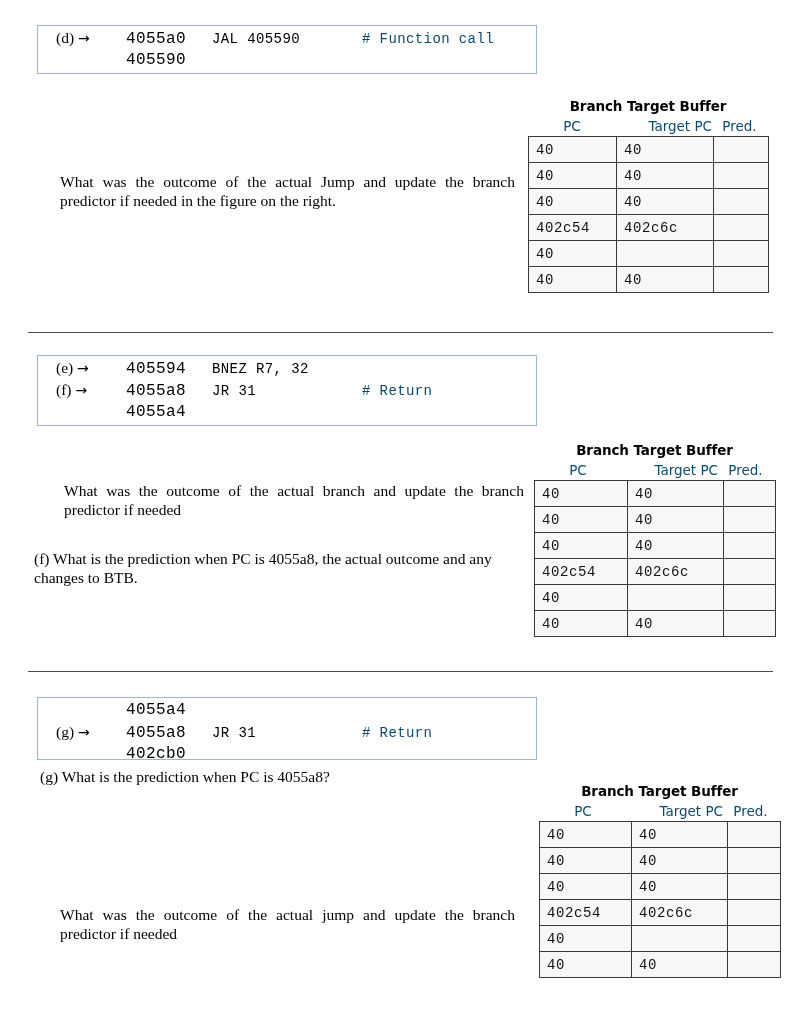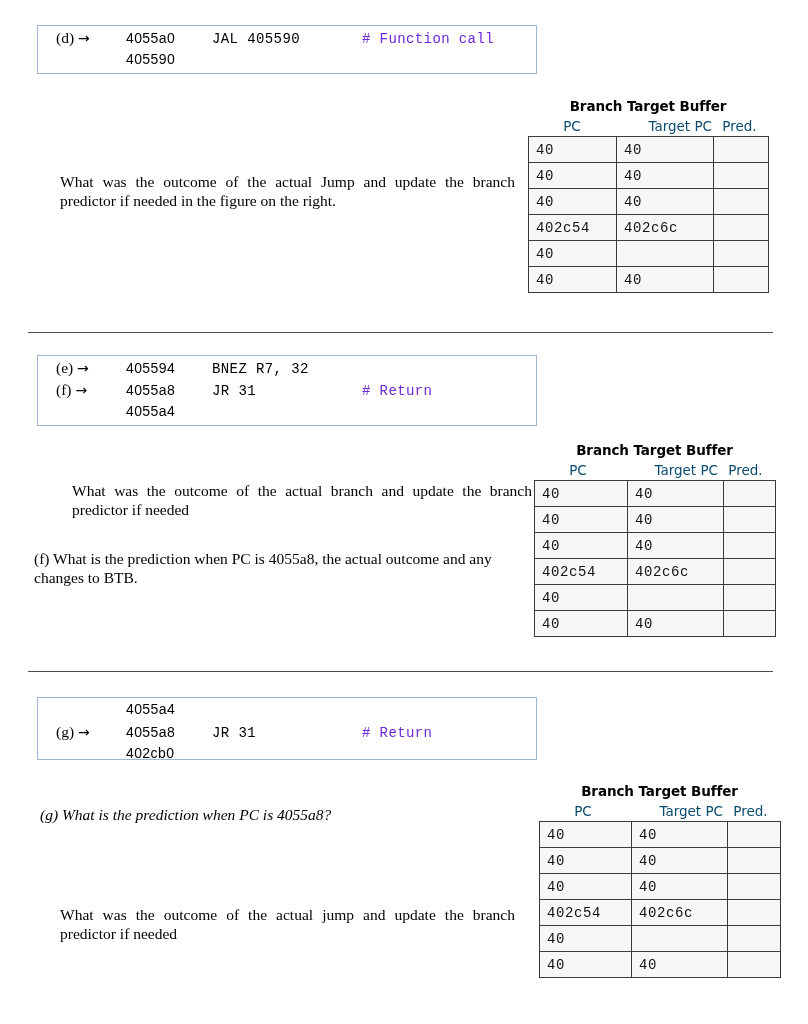--- a/index.html
+++ b/index.html
@@ -37,36 +37,36 @@
     font-family: "Liberation Serif", serif;
     font-size: 15.5px;
     white-space: nowrap;
   }
   .code-tag .arrow {
     font-family: "DejaVu Sans", sans-serif;
     font-size: 14px;
   }
   .code-addr {
     width: 86px;
-    font-family: Liberation Sans, sans-serif;
-    font-size: 14px;
+    font-family: Liberation Mono, monospace;
+    font-size: 16px;
     letter-spacing: 0.4px;
   }
   .code-instr {
     width: 150px;
     font-family: "Liberation Mono", monospace;
     font-size: 14px;
     letter-spacing: 0.4px;
     white-space: nowrap;
   }
   .code-comment {
     font-family: "Liberation Mono", monospace;
     font-size: 14px;
     letter-spacing: 0.4px;
-    color: #6d28d9;
+    color: #0c4a6e;
     white-space: nowrap;
   }
 
   
   .qtext {
     position: absolute;
     font-family: "Liberation Serif", serif;
     font-size: 15.5px;
     line-height: 19px;
     color: #000;
@@ -221,21 +221,21 @@
         <span></span>
         <span class="arrow"></span>
       </span>
       <span class="code-addr">4055a4</span>
       <span class="code-instr"></span>
       <span class="code-comment"></span>
     </div>
   </div>
 
 
-  <div class="qtext justify" style="left:72px; top:481px; width:460px;">What was the outcome of the actual branch and update the branch predictor if needed</div>
+  <div class="qtext justify" style="left:64px; top:481px; width:460px;">What was the outcome of the actual branch and update the branch predictor if needed</div>
 
   <div class="qtext" style="left:34px; top:549px; width:480px;">(f) What is the prediction when PC is 4055a8, the actual outcome and any changes to BTB.</div>
 
   <div class="btb" style="left:534px; top:442px; width:241px;">
     <div class="btb-title">Branch Target Buffer</div>
     <div class="btb-head">
       <span class="h-pc" style="width:88px;">PC</span>
       <span class="h-tpc" style="width:96px;">Target PC</span>
       <span class="h-pred" style="width:55px;">Pred.</span>
     </div>
@@ -305,21 +305,21 @@
       <span class="code-tag">
         <span></span>
         <span class="arrow"></span>
       </span>
       <span class="code-addr">402cb0</span>
       <span class="code-instr"></span>
       <span class="code-comment"></span>
     </div>
   </div>
 
-  <div class="qtext" style="left:40px; top:805px; width:480px;font-style:italic;">(g)  What is the prediction when PC is 4055a8?</div>
+  <div class="qtext" style="left:40px; top:767px; width:480px;">(g)  What is the prediction when PC is 4055a8?</div>
 
   <div class="qtext justify" style="left:60px; top:905px; width:455px;">What was the outcome of the actual jump and update the branch predictor if needed</div>
 
   <div class="btb" style="left:539px; top:783px; width:241px;">
     <div class="btb-title">Branch Target Buffer</div>
     <div class="btb-head">
       <span class="h-pc" style="width:88px;">PC</span>
       <span class="h-tpc" style="width:96px;">Target PC</span>
       <span class="h-pred" style="width:55px;">Pred.</span>
     </div>

